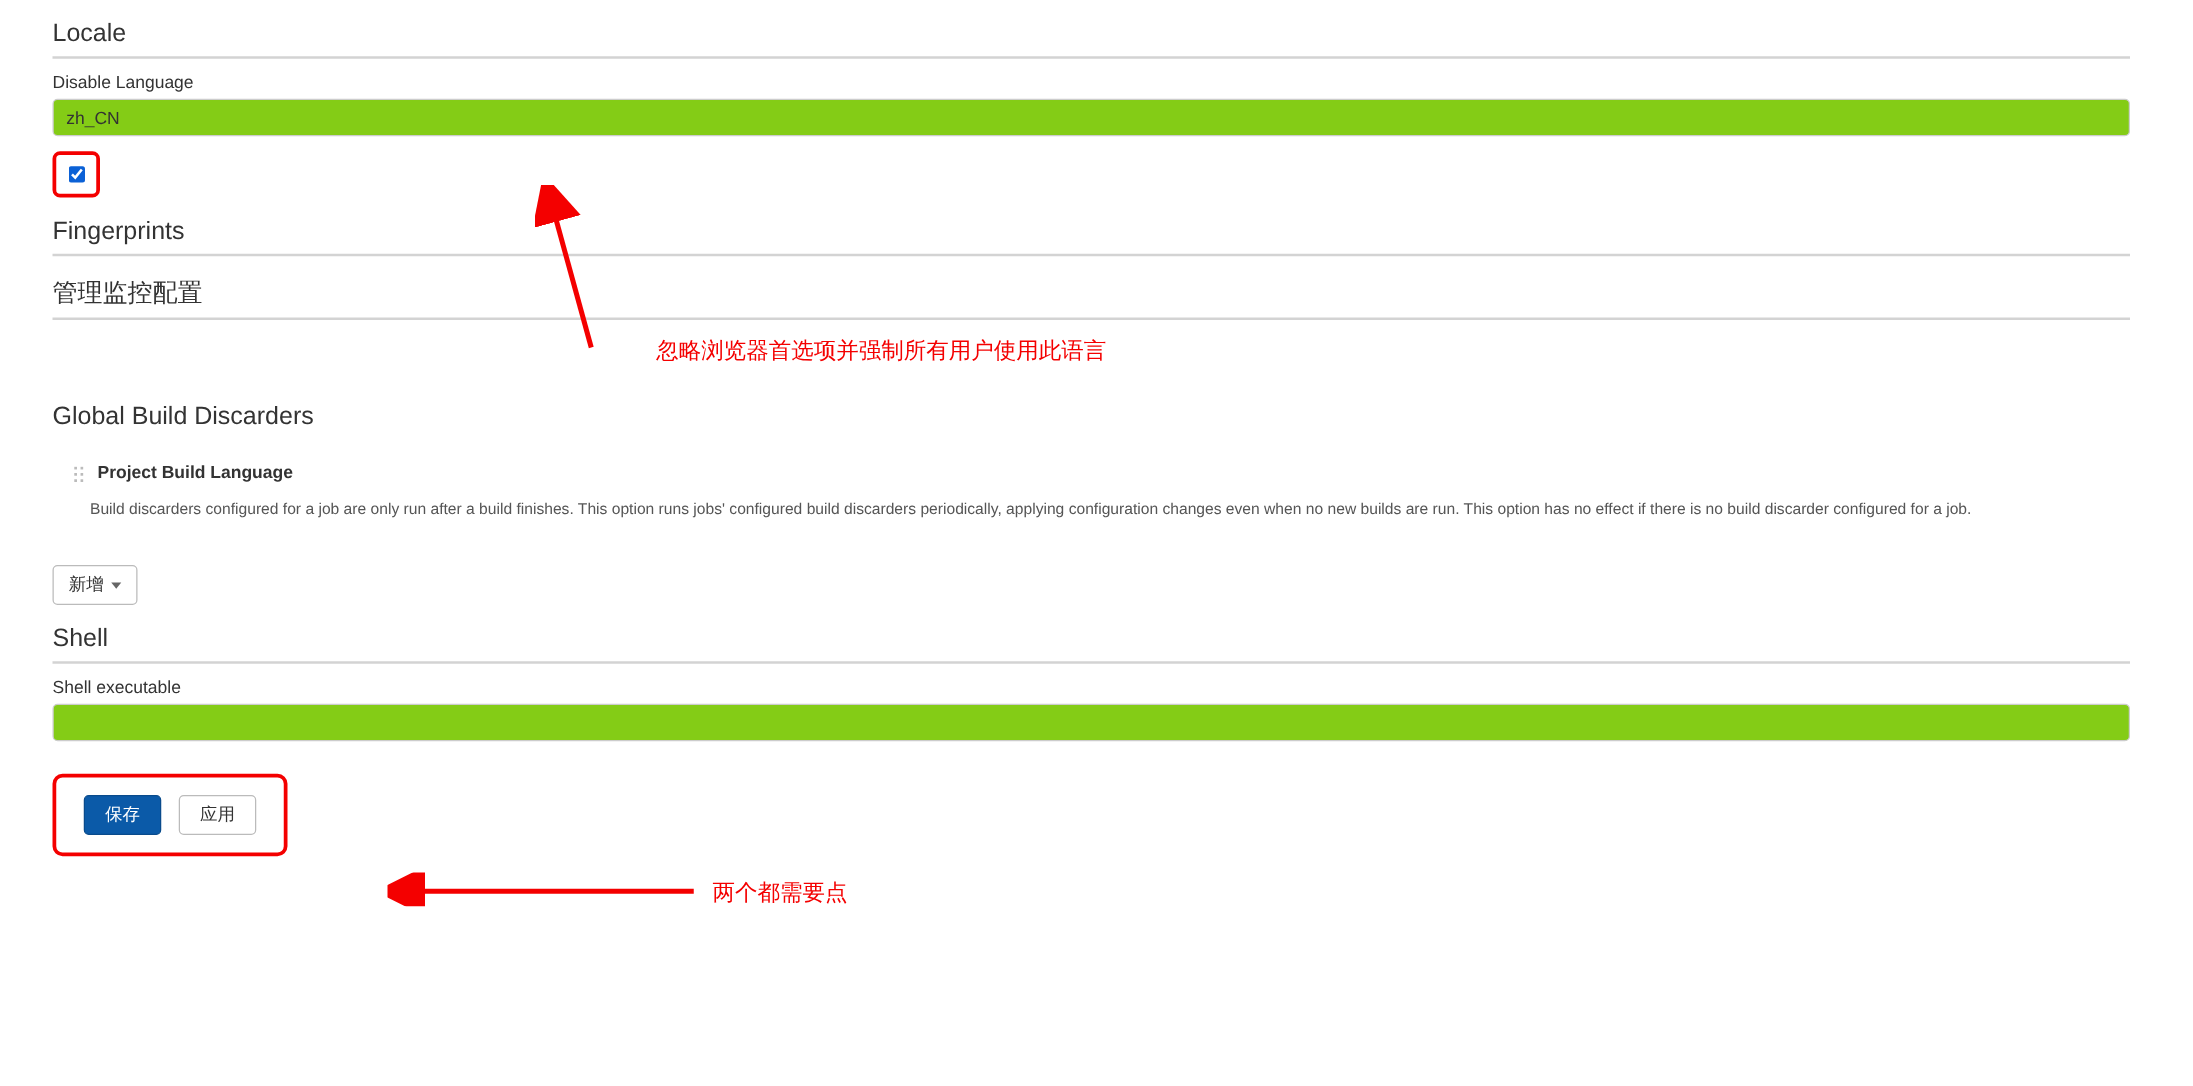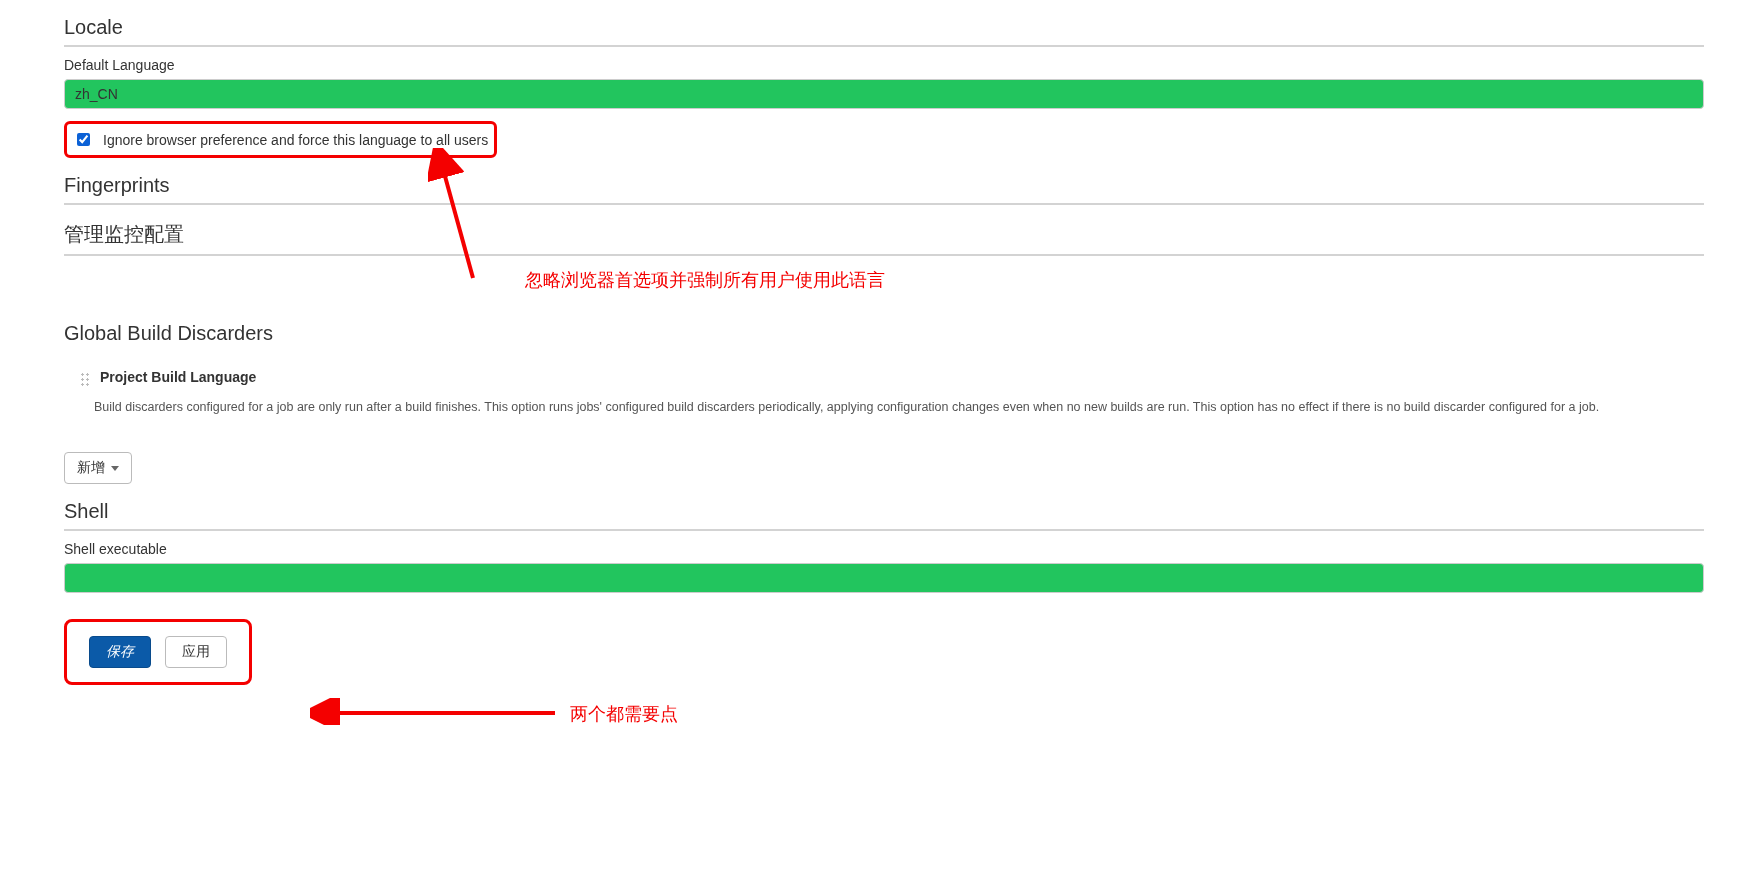--- a/index.html
+++ b/index.html
@@ -9,21 +9,21 @@
     font-family: "Segoe UI", Arial, "Microsoft YaHei", sans-serif;
     font-size: 14px;
     color: #333;
     background: #fff;
   }
   body {
     width: 1754px;
     position: relative;
   }
   .content {
-    padding: 0 50px 40px 64px;
+    padding: 0 50px 40px 42px;
   }
   .section-title {
     font-size: 20px;
     font-weight: 500;
     margin: 16px 0 10px 0;
     padding-bottom: 6px;
     border-bottom: 2px solid #d3d3d3;
     color: #333;
   }
   .field-label {
@@ -31,21 +31,21 @@
     margin: 10px 0 6px 0;
     color: #333;
   }
   .text-input {
     width: 100%;
     border: 1px solid #ccc;
     border-radius: 4px;
     padding: 6px 10px;
     font-size: 14px;
     color: #333;
-    background: #22c55e;
+    background: #84cc16;
   }
   .checkbox-row {
     display: flex;
     align-items: center;
     gap: 10px;
     padding: 6px 0;
   }
   .checkbox-row input[type=checkbox] {
     width: 14px;
     height: 14px;
@@ -131,47 +131,45 @@
     gap: 14px;
     border: 3px solid #f40000;
     border-radius: 8px;
     padding: 14px 22px;
     margin-top: 26px;
   }
   .btn-primary {
     background: #0b5aa8;
     border: 1px solid #094b8c;
     color: #fff;
-    font-style: italic;
   }
   .annotation {
     position: absolute;
     color: #f40000;
     font-size: 18px;
     pointer-events: none;
     font-weight: 400;
   }
   .arrow-svg {
     position: absolute;
     pointer-events: none;
   }
 </style>
 </head>
 <body>
 
 <div class="content">
 
   
   <div class="section-title">Locale</div>
-  <div class="field-label">Default Language</div>
+  <div class="field-label">Disable Language</div>
   <input type="text" class="text-input" value="zh_CN" style="">
 
   <div class="highlight-box">
     <input type="checkbox" checked="" style="">
-    <span>Ignore browser preference and force this language to all users</span>
   </div>
 
   
 
   
   <div class="section-title">Fingerprints</div>
 
   
   <div class="section-title">管理监控配置</div>
 

